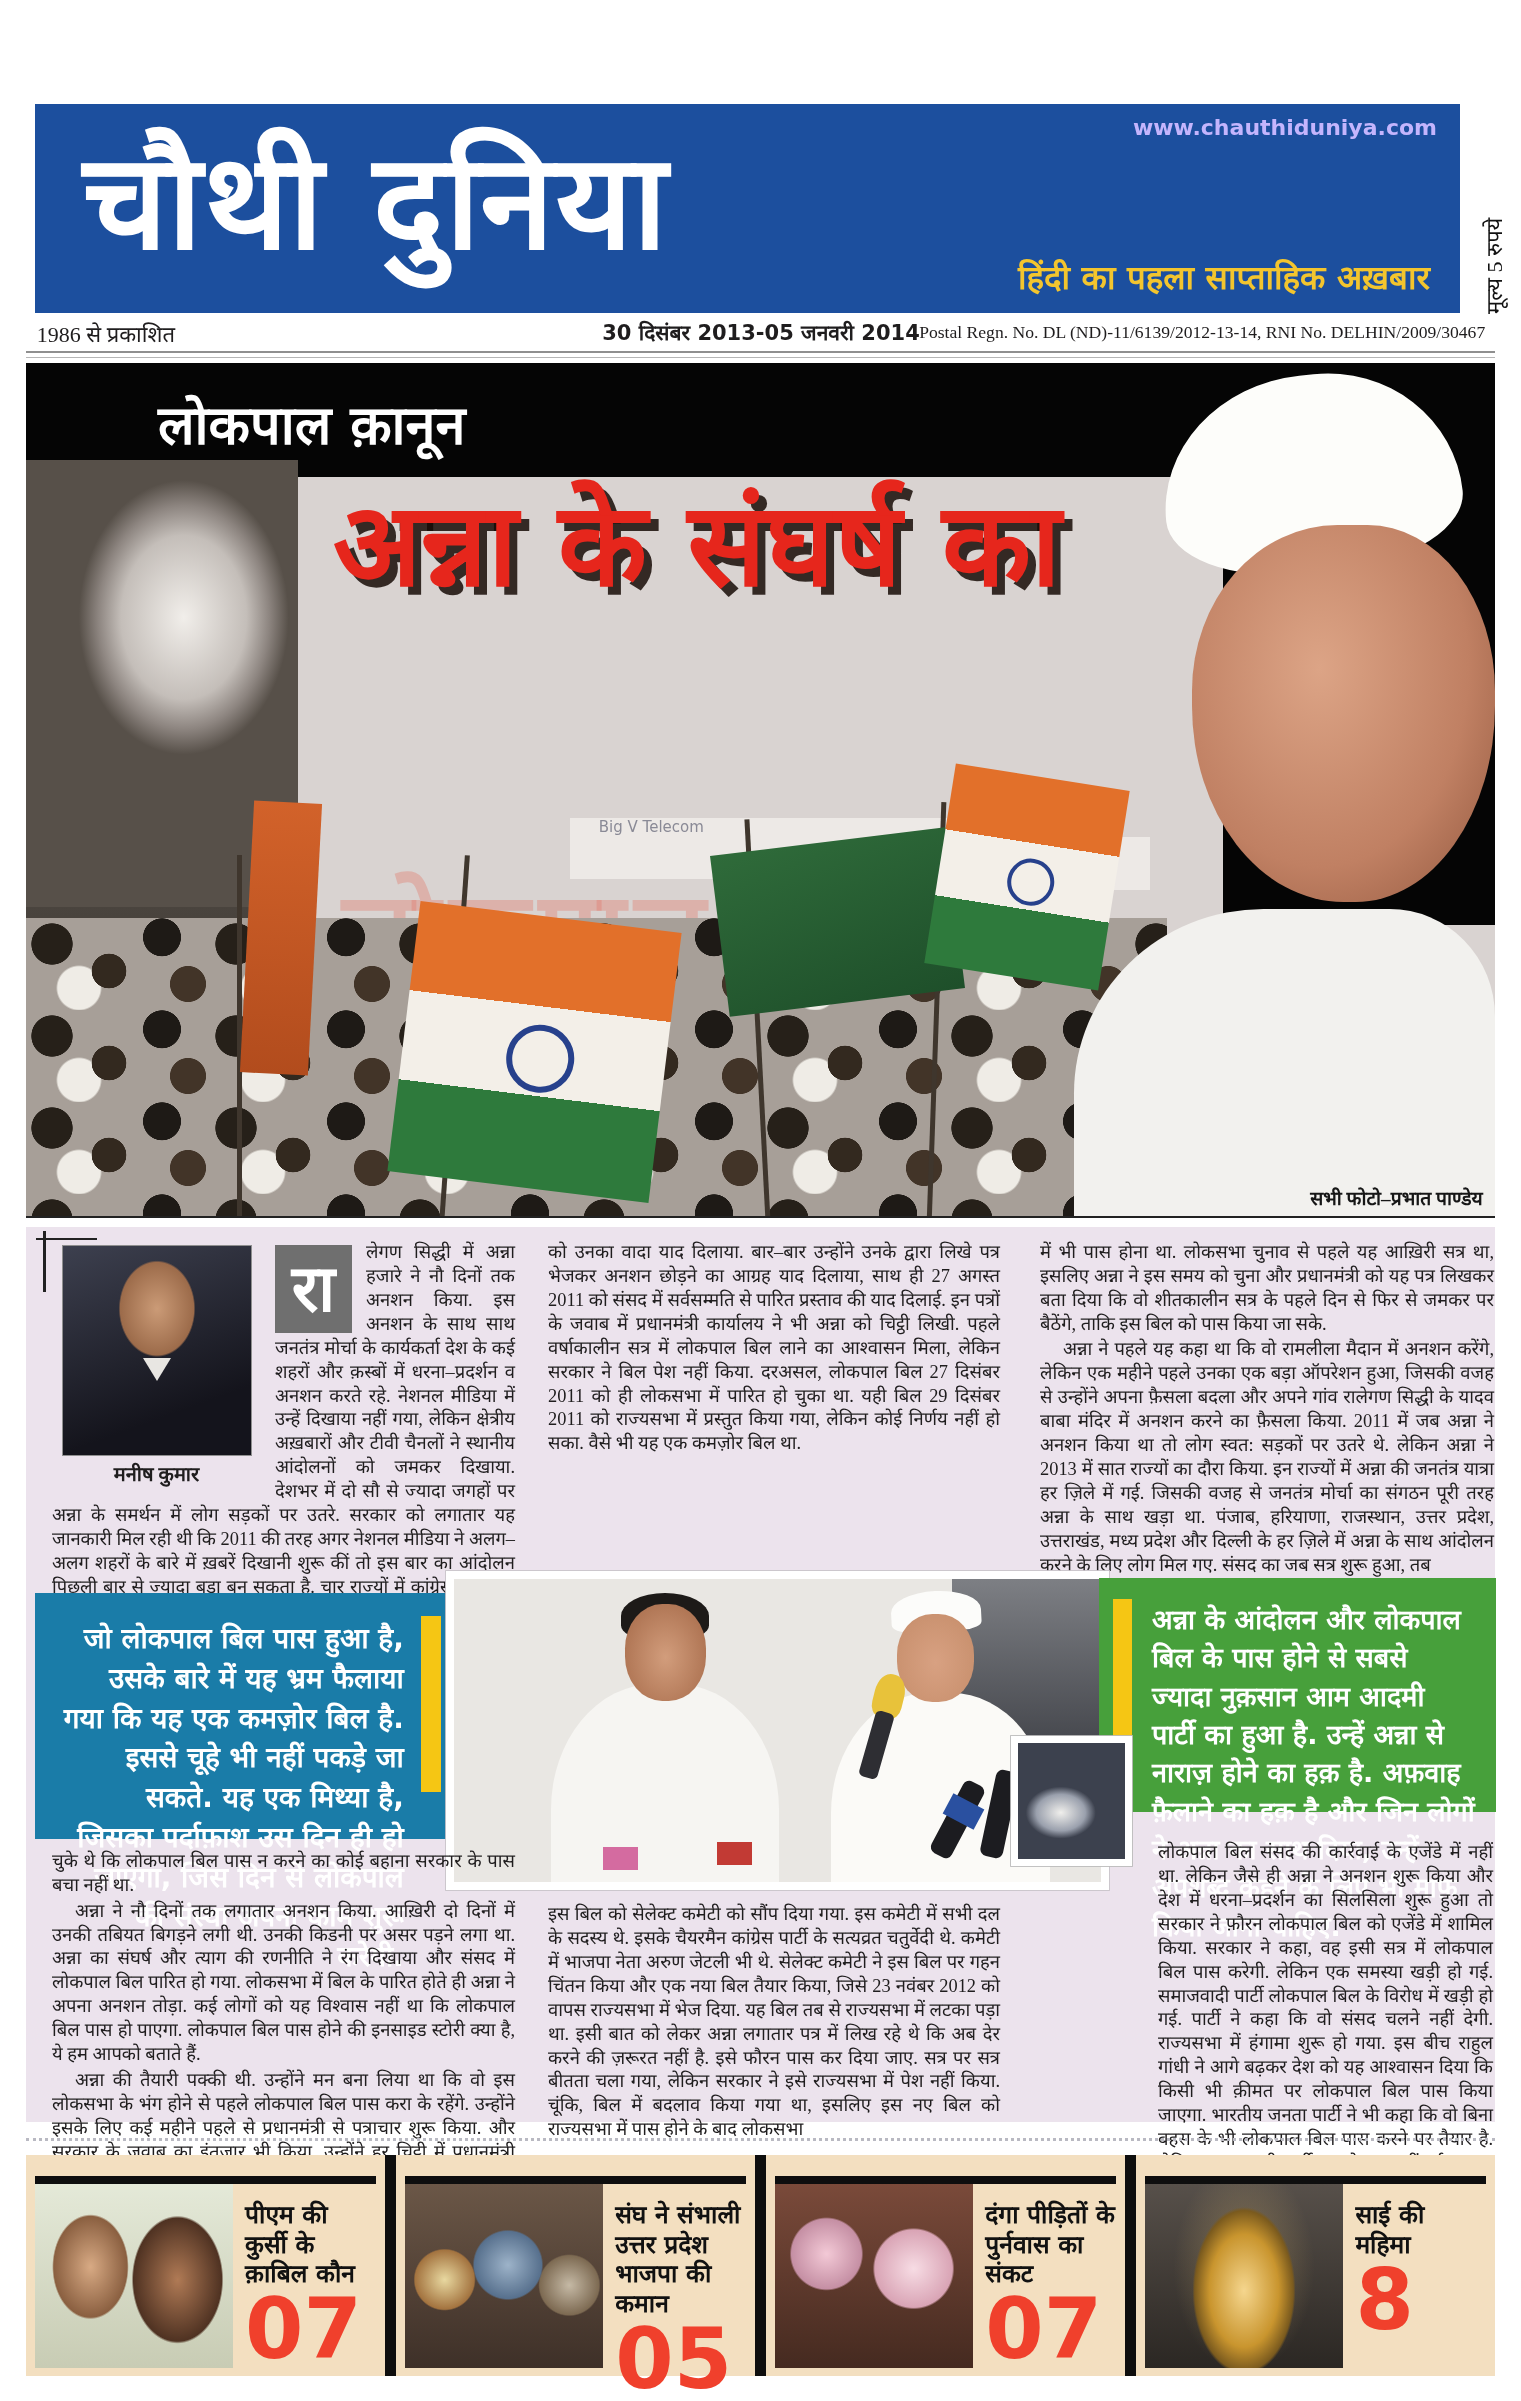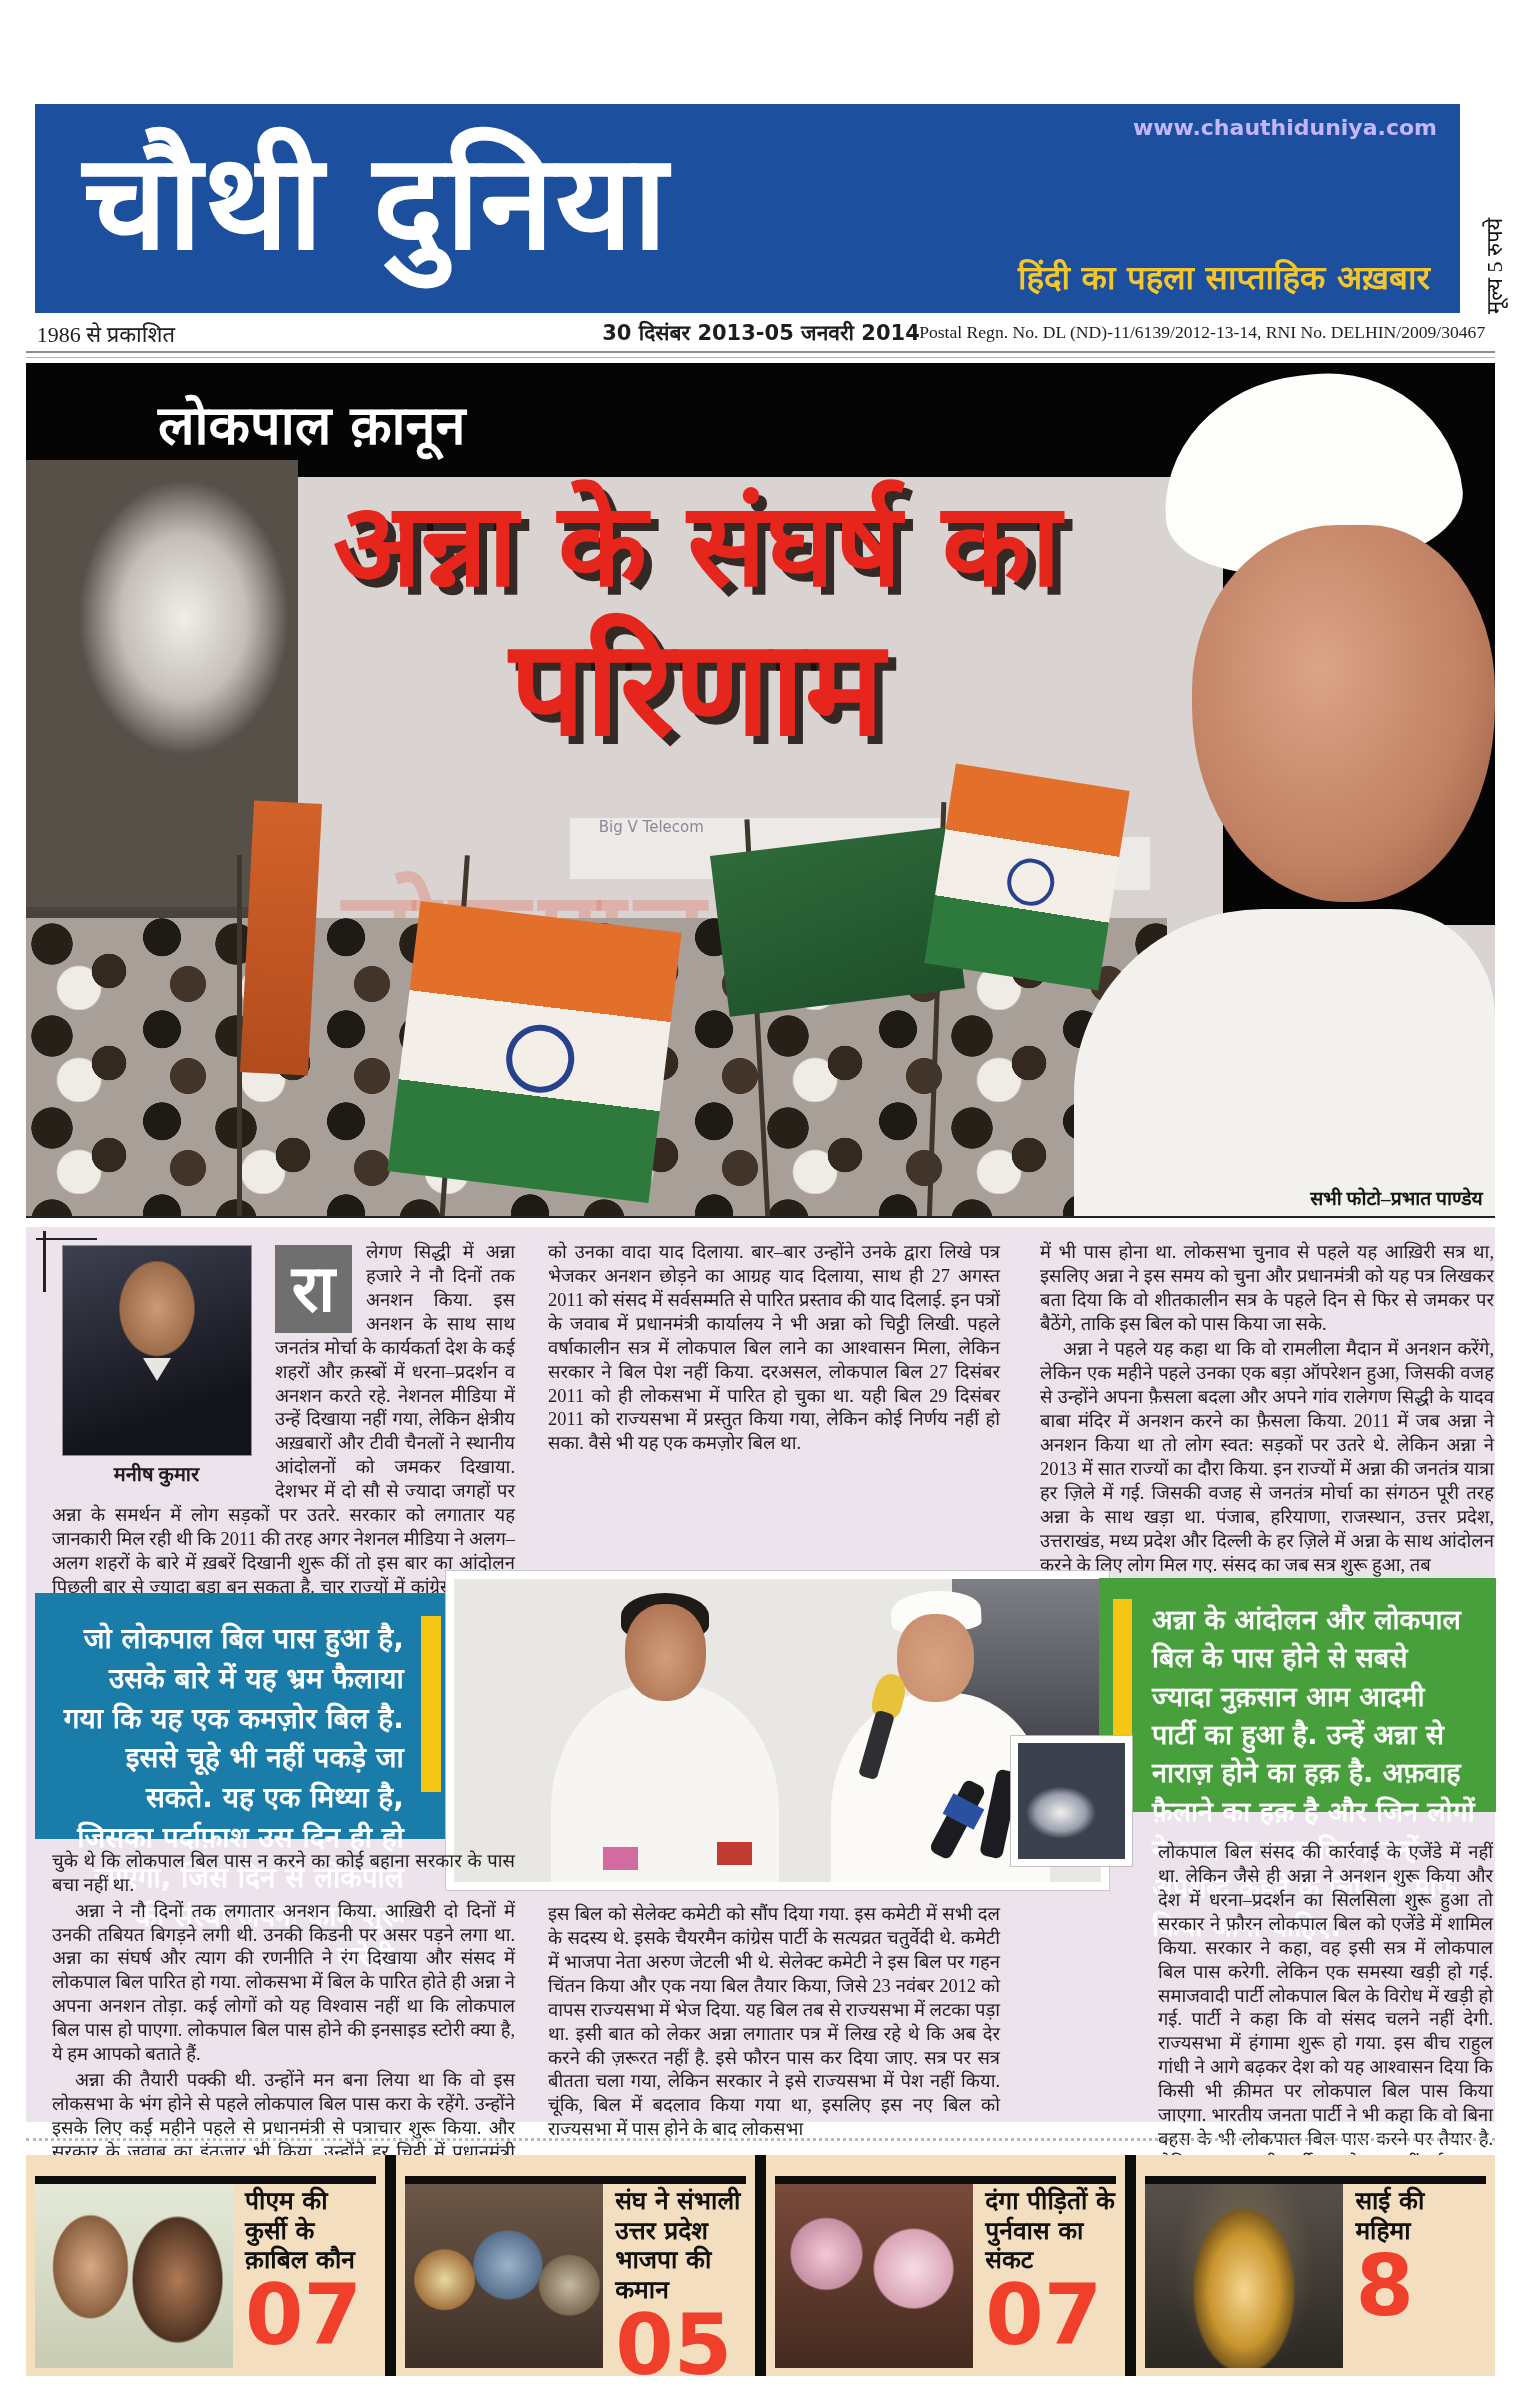--- a/index.html
+++ b/index.html
@@ -130,21 +130,21 @@
   
   .dotted-sep{left:26px;top:2138px;width:1469px;height:0;border-top:3.5px dotted #b9b9c2;}
   .strip{left:26px;top:2155px;width:1469px;height:221px;background:#f3dfc0;display:flex;}
   .tdiv{width:11.4px;background:#0e0e0e;}
   .teaser{flex:1;position:relative;padding:21px 8.8px 0 8.8px;box-sizing:border-box;}
   .trule{height:8px;background:#0e0e0e;}
   .tbody{display:flex;margin-top:0;}
   .tphoto{width:198px;height:184px;flex:none;}
   .ttext{flex:1;padding-left:12.3px;}
   .ttitle{font-family:"DejaVu Sans",sans-serif;font-weight:bold;font-size:24.6px;line-height:1.2;
-      color:#111;padding-top:2px;}
+      color:#111;padding-top:16px;}
   .tnum{font-family:"DejaVu Sans",sans-serif;font-weight:bold;font-size:84px;line-height:.95;
       color:#f0402c;margin-top:1.8px;}
   .tp1{background:radial-gradient(ellipse 51px 70px at 28% 45%,#d8aa84,#8a5f40 72%,rgba(0,0,0,0) 75%),
        radial-gradient(ellipse 58px 81px at 72% 52%,#b07a55,#4f3222 76%,rgba(0,0,0,0) 79%),
        linear-gradient(#e4e9d8,#c8ccb4);}
   .tp2{background:radial-gradient(circle 37px at 20% 52%,#e8d8a0,#a3733f 80%,rgba(0,0,0,0) 84%),
        radial-gradient(circle 42px at 52% 44%,#9db3c9,#57708d 80%,rgba(0,0,0,0) 84%),
        radial-gradient(circle 37px at 83% 55%,#c5b9a5,#7d6a52 80%,rgba(0,0,0,0) 84%),
        linear-gradient(#6b5747,#3e3028);}
   .tp3{background:radial-gradient(circle 46px at 26% 38%,#f3c9d6,#c58fa4 76%,rgba(0,0,0,0) 80%),
@@ -204,21 +204,20 @@
     <div class="flag flag-tri" style="left:913px;top:413px;width:176px;height:202px;transform:rotate(9deg);">
       <div class="chakra" style="width:39px;height:39px;margin:-19.3px 0 0 -19.3px;border-width:4.4px;"></div>
     </div>
 
     <div class="anna-cap"></div>
     <div class="anna-face"></div>
     <div class="anna-shoulder"></div>
 
     <div class="headline">
       <div class="l1">अन्ना के संघर्ष का</div>
-      <div class="l2">परिणाम</div>
     </div>
 
     <div class="credit">सभी फोटो–प्रभात पाण्डेय</div>
   </div>
 
   <div class="abs article">
 
     <div class="coltext" style="left:26px;top:14px;width:463px;">
       <div class="author-fig">
         <div class="cropmark" style="left:-16px;top:-7px;width:61px;height:2.6px;"></div>

